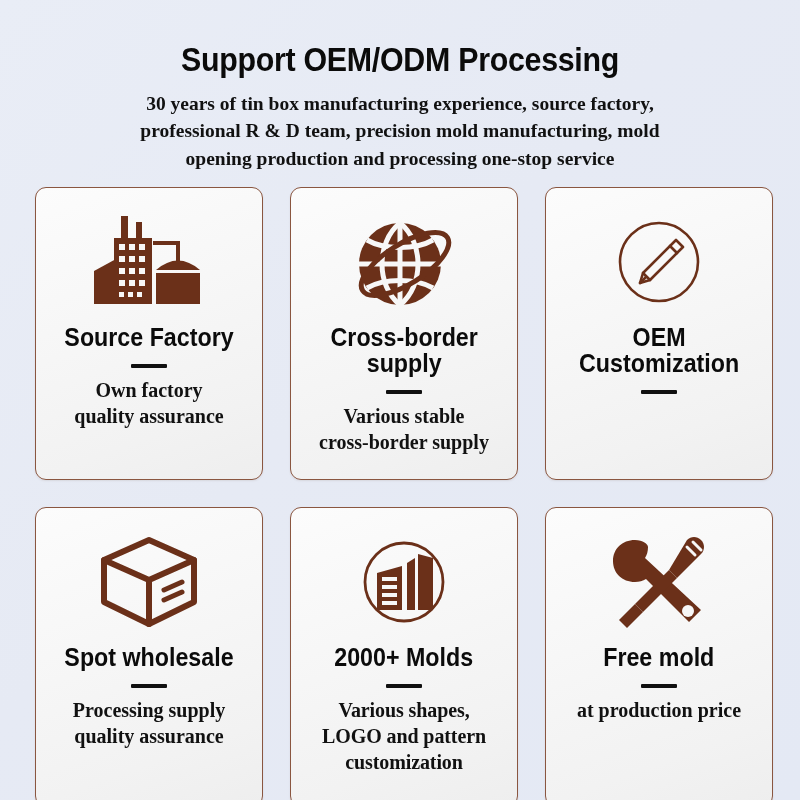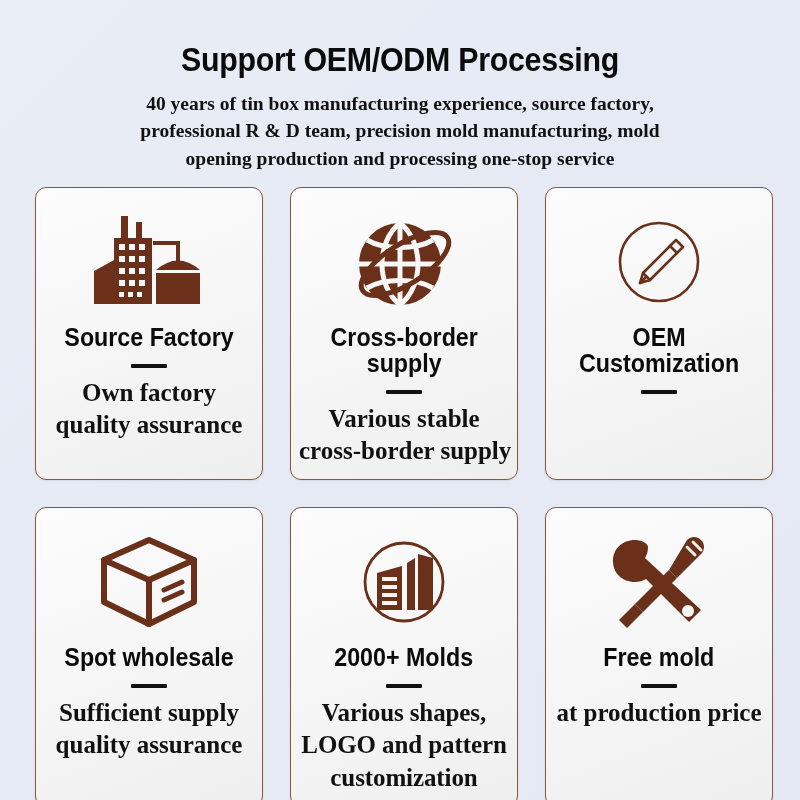--- a/index.html
+++ b/index.html
@@ -104,40 +104,40 @@
     width: 36px;
     height: 4px;
     background: #101010;
     margin: 14px 0 9px 0;
     border-radius: 1px;
   }
 
   .card-desc {
     font-family: "Liberation Serif", serif;
     font-weight: bold;
-    font-size: 25px;
+    font-size: 20px;
     line-height: 1.30;
     color: #111111;
     text-align: center;
     width: 100%;
   }
   .card-desc span { display: block; white-space: nowrap; }
 
   
   .grid .card:nth-child(5) .card-desc span { letter-spacing: -0.1px; }
 </style>
 </head>
 <body>
 
 <div class="page">
 
   <div class="header">
     <div class="headline">Support OEM/ODM Processing</div>
     <div class="subhead">
-      <span>40 years of tin box manufacturing experience, source factory,</span>
+      <span>30 years of tin box manufacturing experience, source factory,</span>
       <span>professional R &amp; D team, precision mold manufacturing, mold</span>
       <span>opening production and processing one-stop service</span>
     </div>
   </div>
 
   <div class="grid">
 
     <div class="card">
       <div class="icon-wrap">
         <svg width="118" height="98" viewBox="0 0 118 98">
@@ -237,21 +237,21 @@
             <line x1="70" y1="58" x2="88" y2="50"></line>
             <line x1="70" y1="68" x2="88" y2="60"></line>
           </g>
         </svg>
       </div>
       <div class="card-title">
         <span>Spot wholesale</span>
       </div>
       <div class="divider"></div>
       <div class="card-desc">
-        <span>Sufficient supply</span>
+        <span>Processing supply</span>
         <span>quality assurance</span>
       </div>
     </div>
 
     <div class="card">
       <div class="icon-wrap">
         <svg width="98" height="98" viewBox="0 0 98 98">
           <circle cx="49" cy="49" r="39" fill="none" stroke="#6b3019" stroke-width="2.8"></circle>
           <g fill="#6b3019">
             <path d="M22 40 L47 33 L47 77 L22 77 Z"></path>

